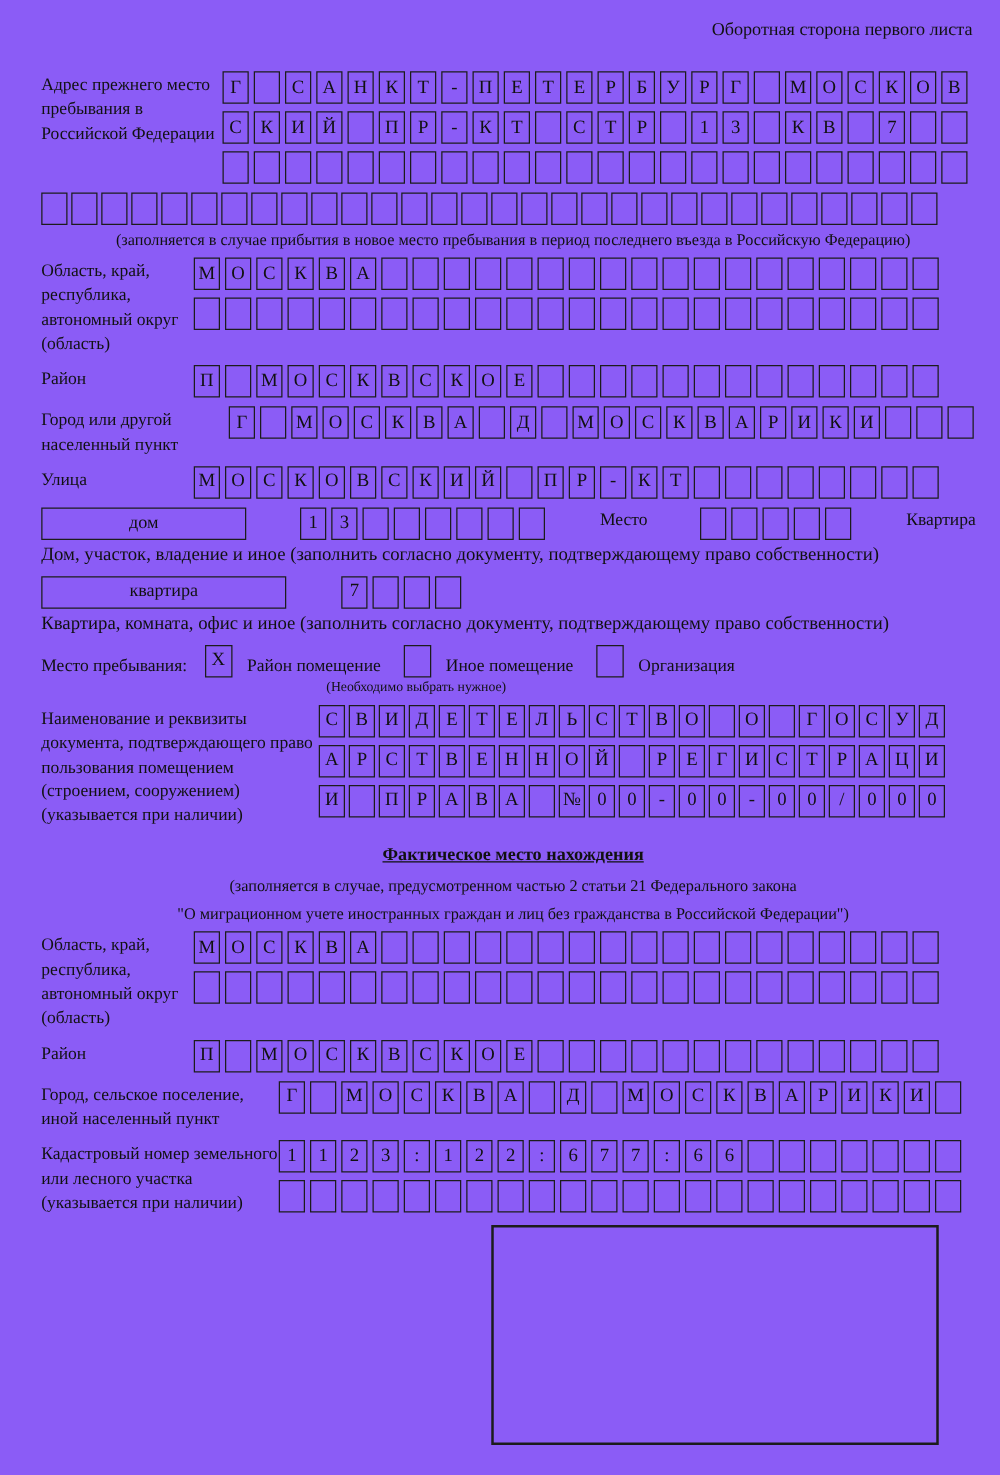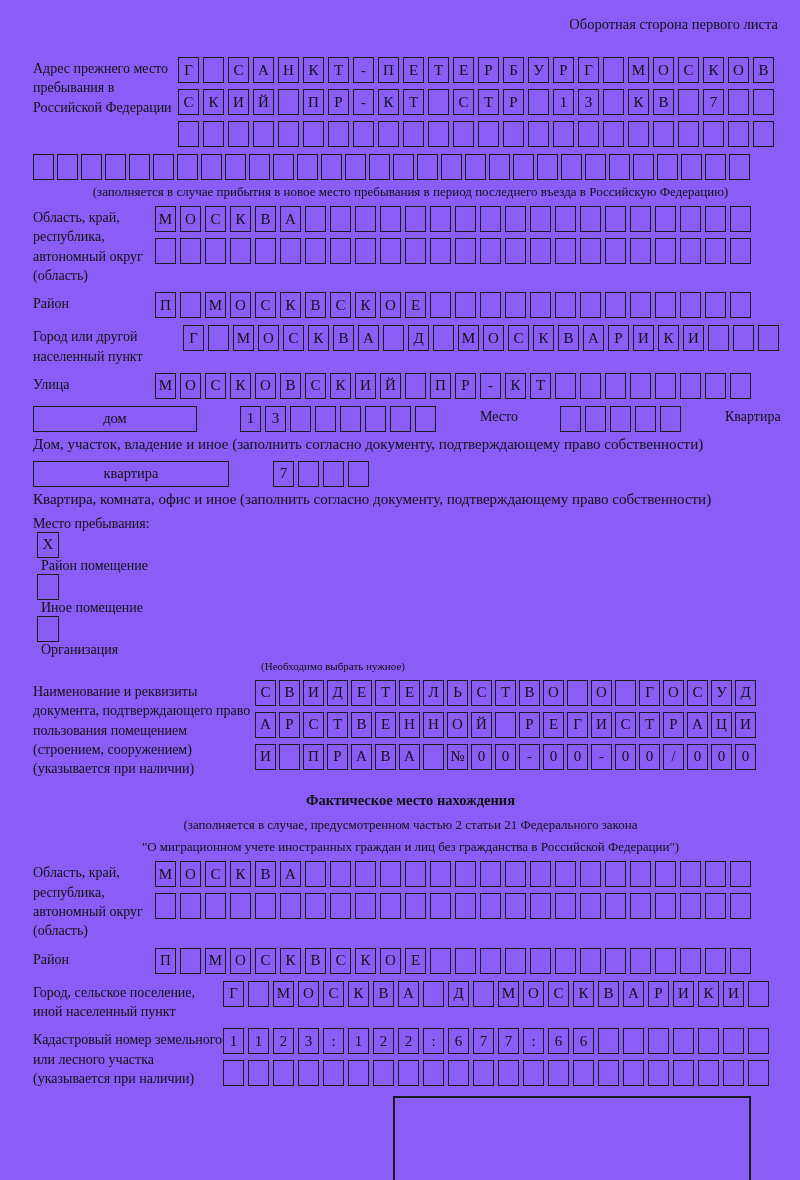--- a/index.html
+++ b/index.html
@@ -23,33 +23,33 @@
   .cell {
     width:21px; height:26px; flex-shrink:0;
     border:1.6px solid #1c1c1c;
     display:inline-flex; align-items:center; justify-content:center;
     font-size:15px; font-family:"Liberation Serif","DejaVu Serif",serif;
   }
   .fullrow { margin:2px 0 4px 0; }
 
   .note { text-align:center; font-size:13px; margin:2px 0 6px 0; }
   .section-title { text-align:center; font-weight:bold; font-size:15.5px; margin:10px 0 10px 0; }
-  .sub-title { text-align:center; font-weight:bold; font-size:14.5px; margin:14px 0 8px 0; }
+  .sub-title { text-align:center; font-weight:bold; font-size:14.5px; margin:14px 0 8px 0;text-decoration:underline; }
 
   .houserow { display:flex; align-items:flex-start; margin-bottom:4px;gap:36px; }
   .namedbox {
     border:1.6px solid #1c1c1c; height:26px; flex-shrink:0;
     display:flex; align-items:center; justify-content:center; font-size:14.5px;
   }
   .nb-house { width:164px; margin-right:7px; }
   .nb-apt { width:196px; margin-right:8px; }
   .inline-lbl { font-size:14px; padding:3px 6px 0 8px; white-space:nowrap; }
   .caption { font-size:15px; margin:1px 0 8px 0; }
 
-  .stayrow { display:flex; align-items:flex-start; margin:4px 0 2px 0; font-size:14px;flex-direction:column; }
+  .stayrow { display:flex; align-items:flex-end; margin:4px 0 2px 0; font-size:14px; }
   .stay-lbl { margin-right:10px; }
   .cb { width:22px; height:26px; margin:0 4px; }
   .opt-lbl { margin:0 14px 0 8px; }
   .stay-note { text-align:center; width:380px; margin-left:110px; font-size:11px; margin-bottom:8px; }
 
   .indent28 { margin-left:28px; }
 
   .stamp-box { width:358px; height:176px; border:2px solid #1c1c1c; margin:8px 0 4px 360px; }
 </style>
 </head>

